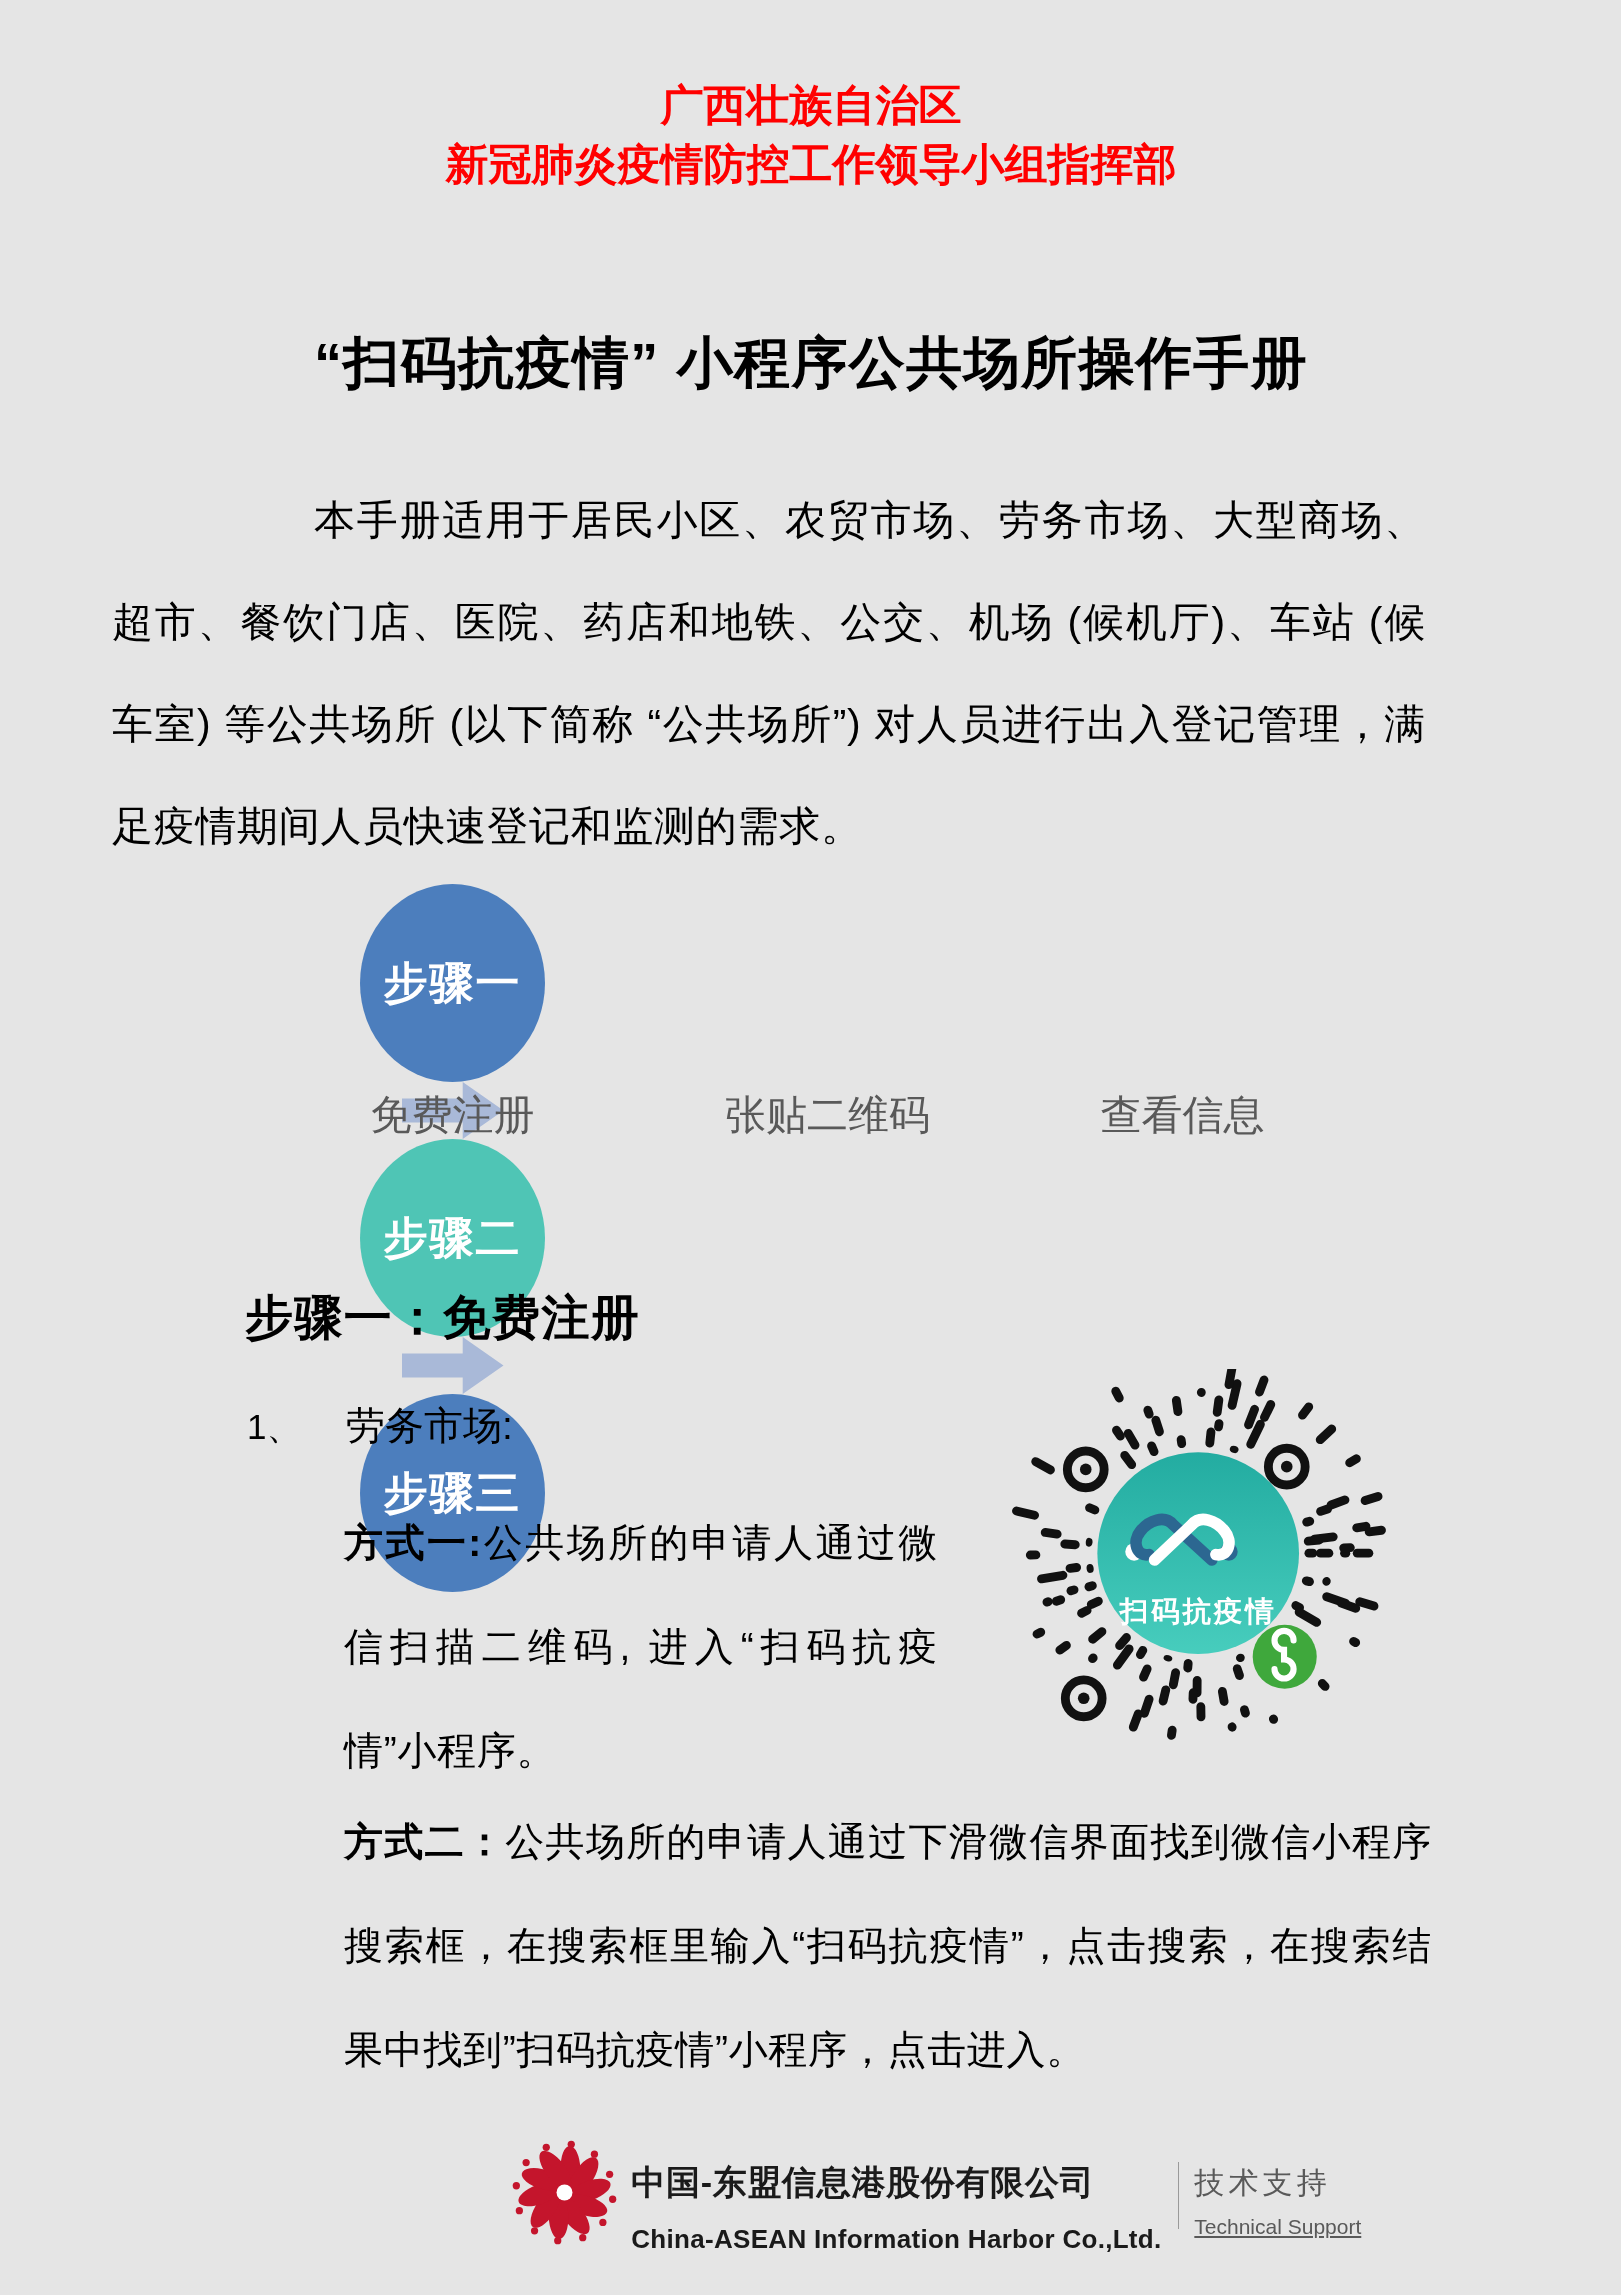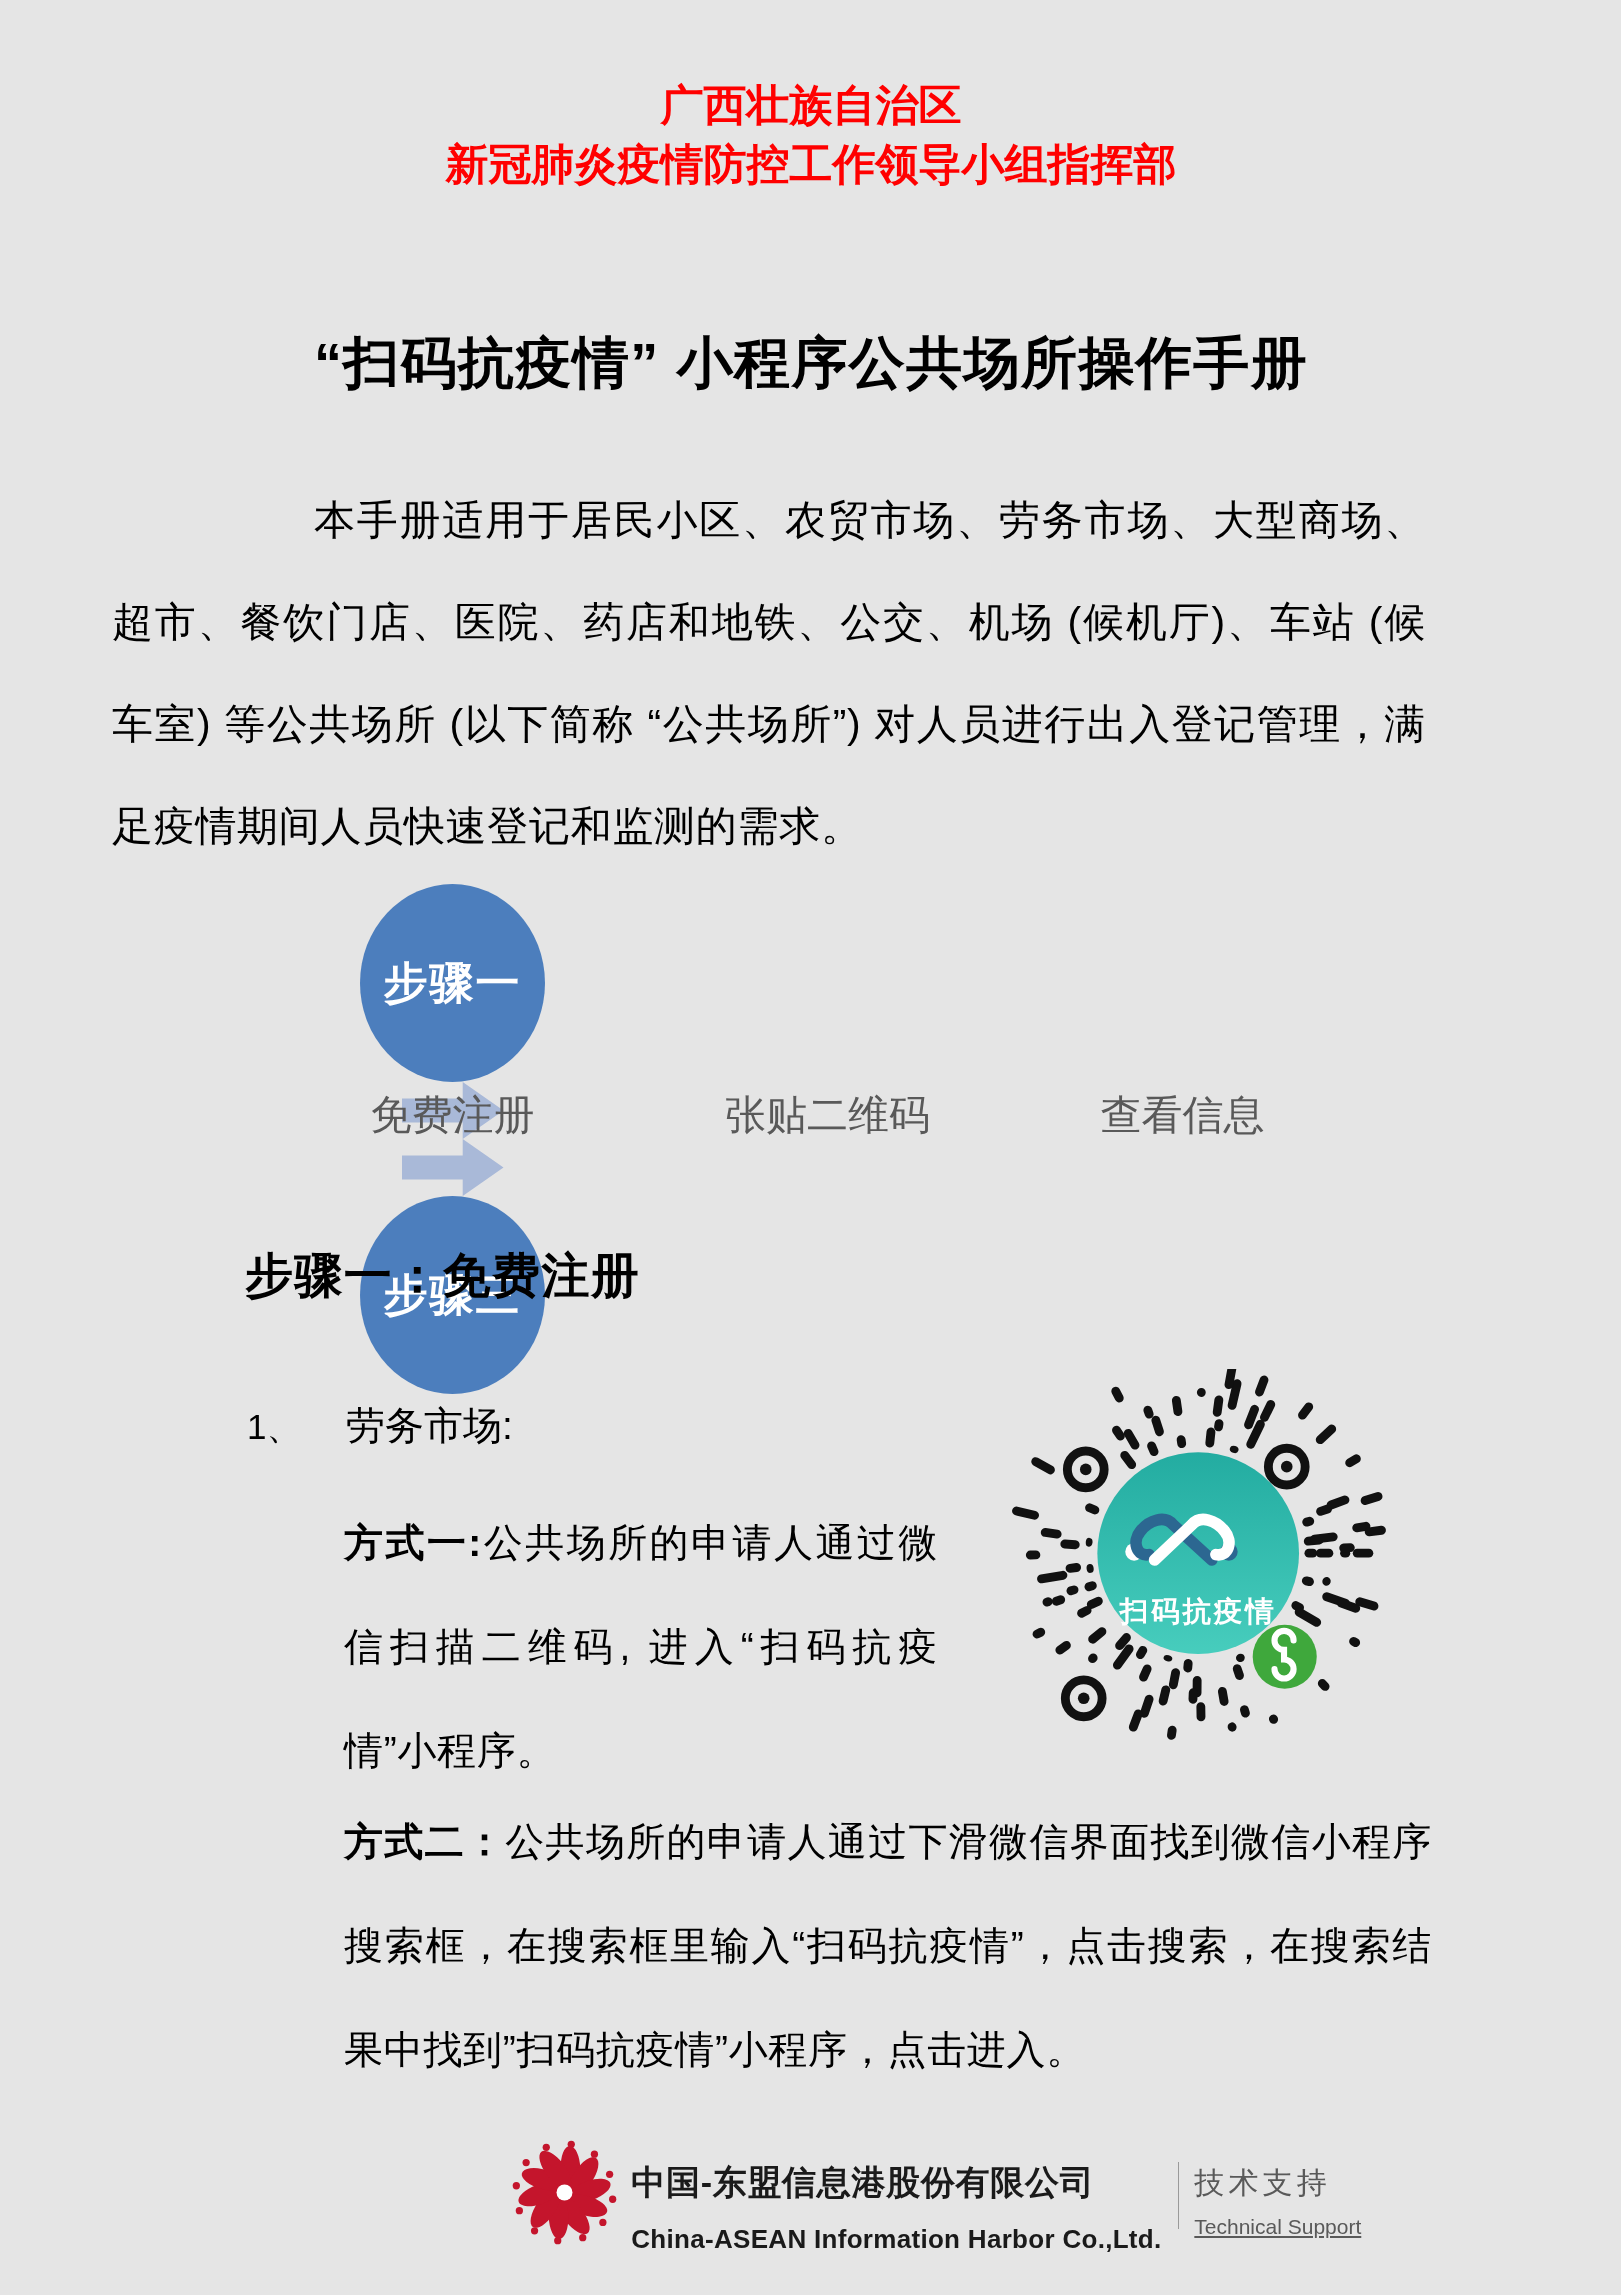--- a/index.html
+++ b/index.html
@@ -23,21 +23,21 @@
   .step-circle{width:185px;height:198px;border-radius:50%;display:flex;
     align-items:center;justify-content:center;color:#fff;font-size:44px;
     font-weight:bold;letter-spacing:2px;flex:0 0 auto;}
   .step-arrow{width:102px;height:57px;margin:0 39px;flex:0 0 auto;
     clip-path:polygon(0% 29%,60% 29%,60% 0%,100% 50%,60% 100%,60% 71%,0% 71%);}
   #caption-row{top:1088px;left:360px;display:flex;align-items:flex-start;justify-content:space-between;}
   .step-caption{width:185px;margin-right:180px;text-align:center;
     font-size:41px;color:#595959;white-space:nowrap;overflow:visible;}
   .step-caption:last-child{margin-right:0;}
   
-  #sec-heading{top:1244px;left:245px;font-size:48px;font-weight:bold;letter-spacing:1.4px;}
+  #sec-heading{top:1286px;left:245px;font-size:48px;font-weight:bold;letter-spacing:1.4px;}
   #item-line{top:1399px;left:247px;font-size:39px;}
   #item-line .num{display:inline-block;width:99px;font-size:35px;}
   .method{font-size:39px;line-height:104px;text-align:justify;letter-spacing:0.7px;}
   #method1{top:1452px;left:344px;width:594px;}
   #method2{top:1751px;left:344px;width:1088px;}
   .method b{font-weight:bold;}
   
   #qr-box{top:1369px;left:1004px;width:402px;height:382px;}
   
   #footer{top:2141px;left:510px;height:116px;display:flex;align-items:flex-start;}
@@ -62,20 +62,23 @@
 
   <div id="doc-title" class="abs">“扫码抗疫情” 小程序公共场所操作手册</div>
 
   <p id="intro" class="abs">本手册适用于居民小区、农贸市场、劳务市场、大型商场、超市、餐饮门店、医院、药店和地铁、公交、机场 (候机厅)、车站 (候车室) 等公共场所 (以下简称 “公共场所”) 对人员进行出入登记管理，满足疫情期间人员快速登记和监测的需求。</p>
 
   <div id="steps-row" class="abs">
     <div class="step-circle" style="background: rgb(76, 126, 189);">
       <span>步骤一</span>
     </div>
     <div class="step-arrow" style="background: rgb(169, 185, 216);"></div>
+    <div class="step-circle" style="background: rgb(79, 197, 181);">
+      <span>步骤二</span>
+    </div>
     <div class="step-arrow" style="background: rgb(169, 185, 216);"></div>
     <div class="step-circle" style="background: rgb(76, 126, 189);">
       <span>步骤三</span>
     </div>
   </div>
 
   <div id="caption-row" class="abs">
     <div class="step-caption">免费注册</div>
     <div class="step-caption">张贴二维码</div>
     <div class="step-caption">查看信息</div>

